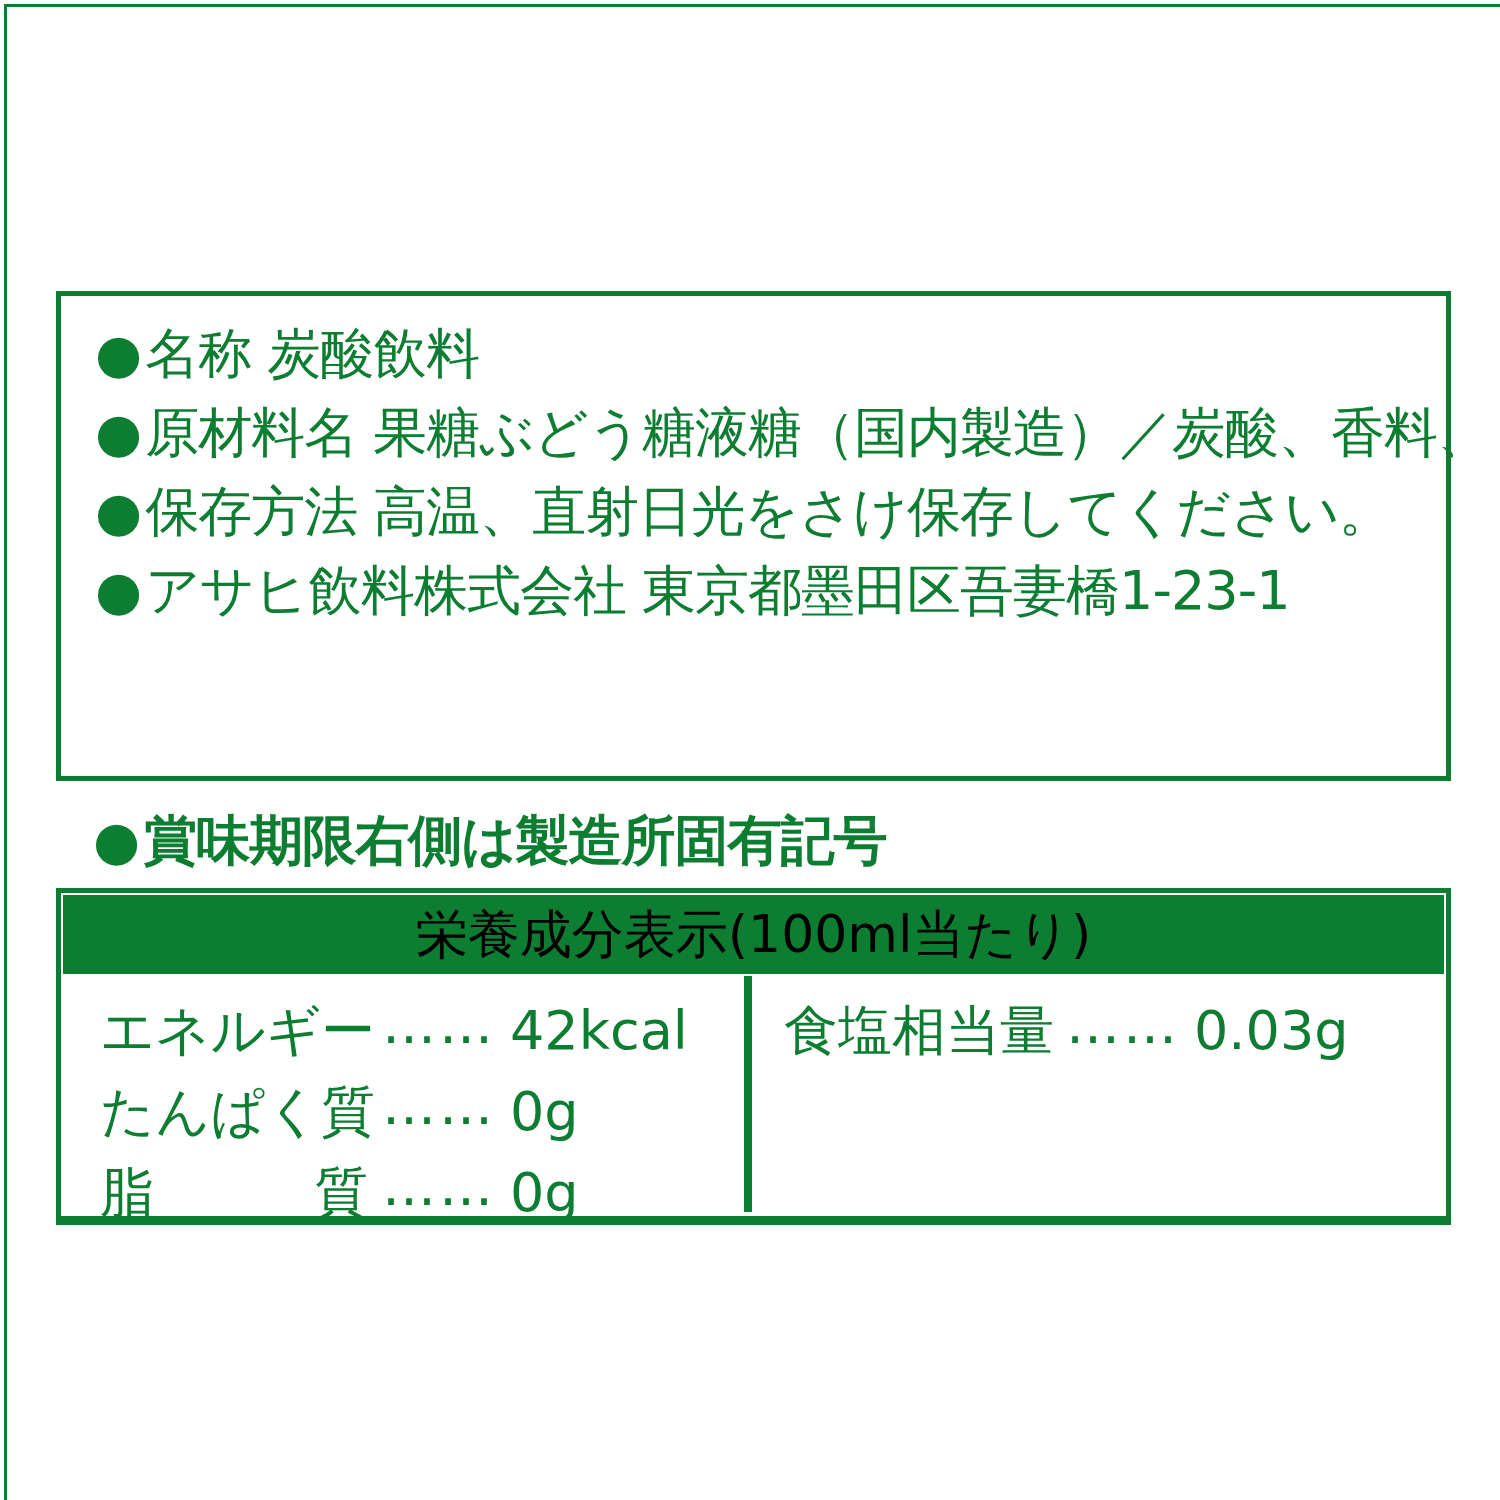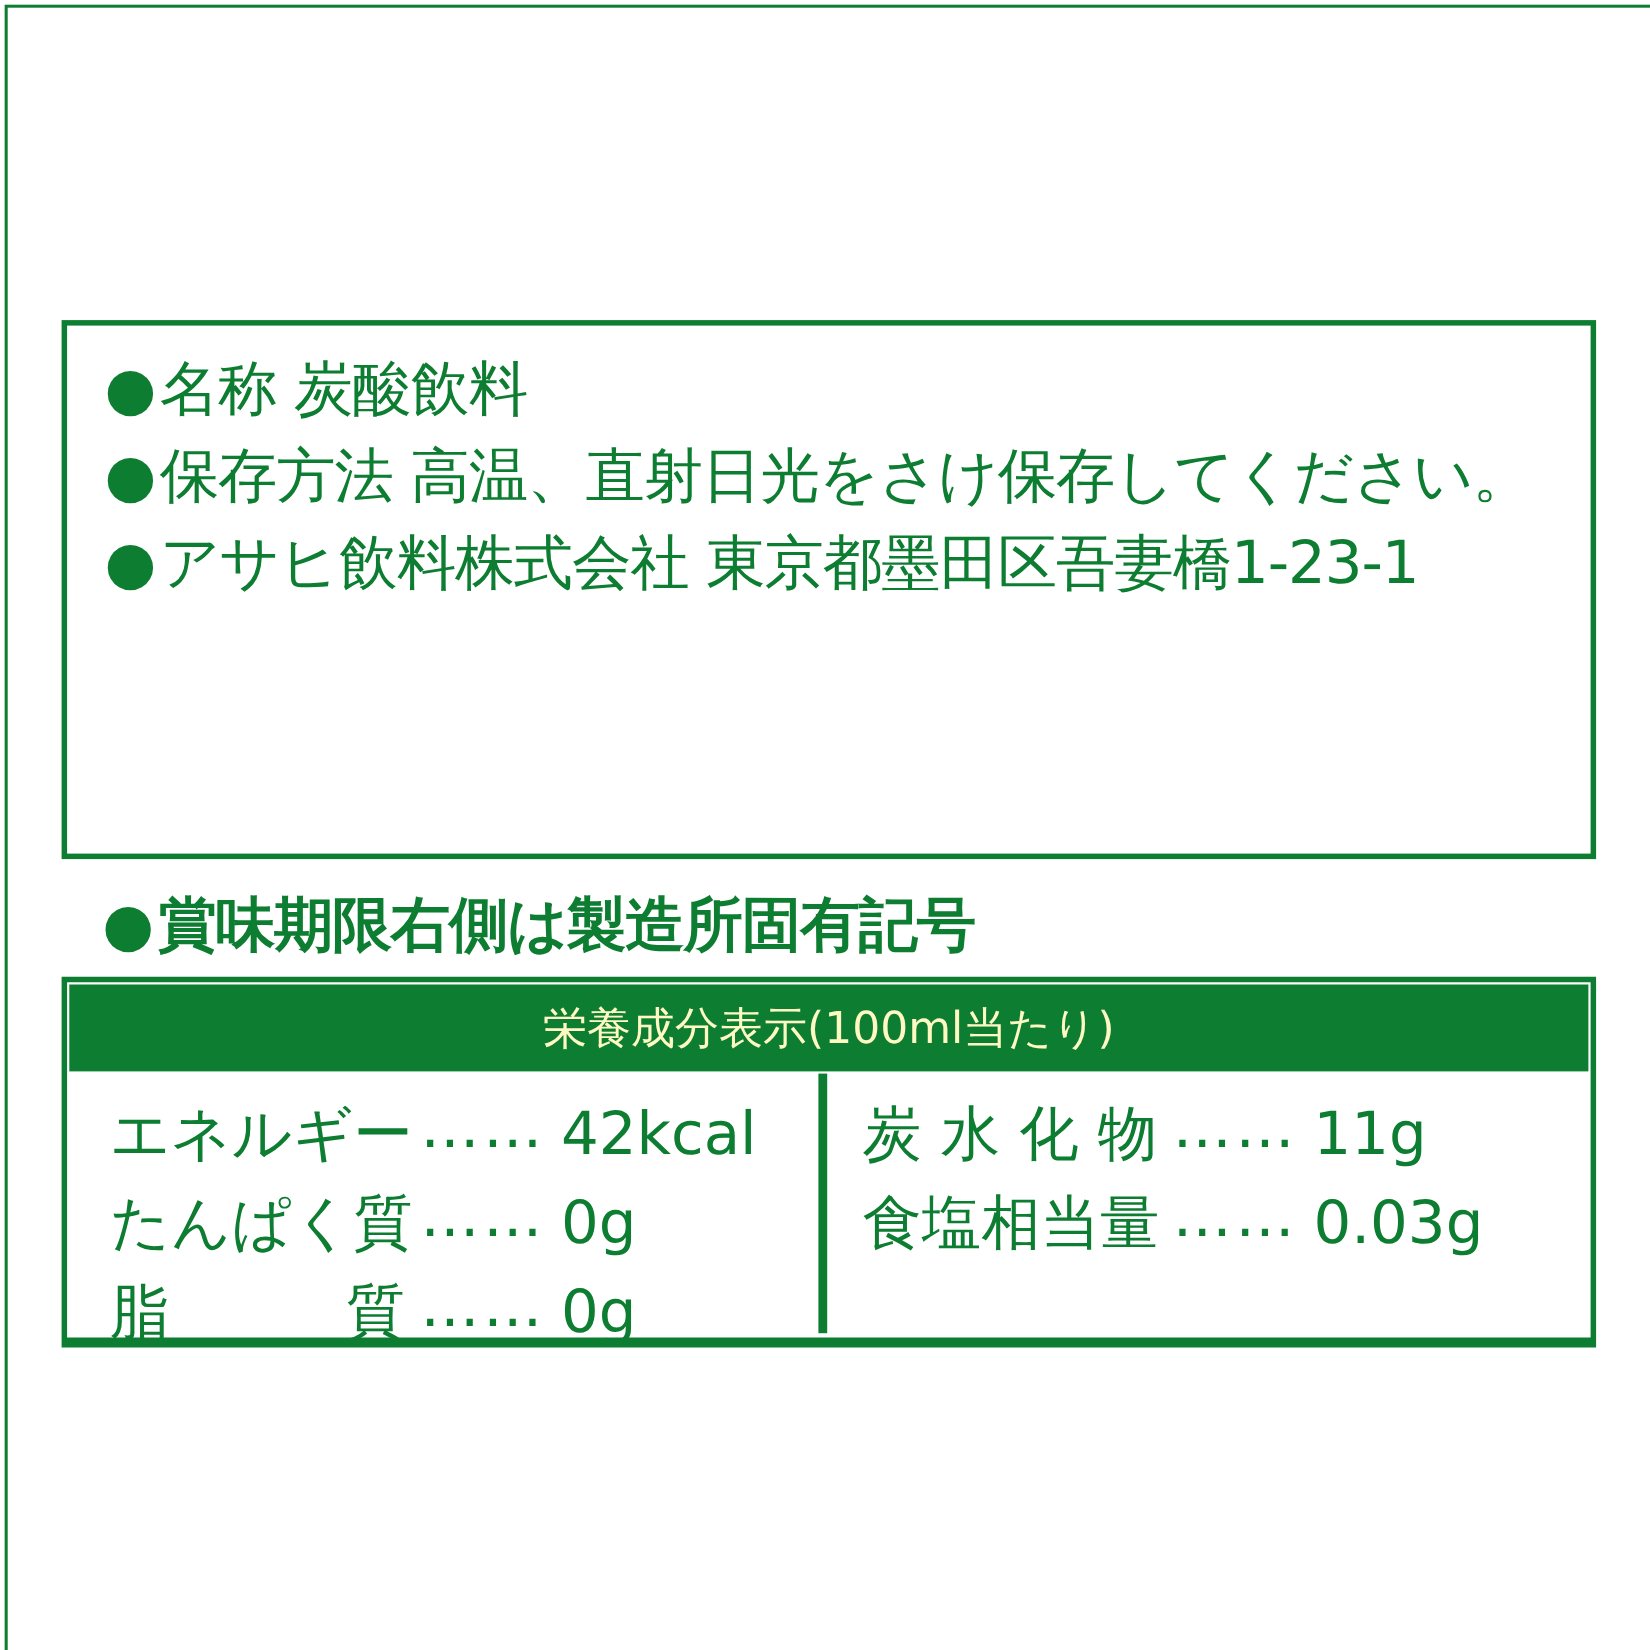--- a/index.html
+++ b/index.html
@@ -58,25 +58,25 @@
     left: 52px;
     top: 884px;
     width: 1395px;
     border: 5px solid var(--green, #0d7d32);
     border-bottom-width: 9px;
     background: #ffffff;
   }
   .nutri-header {
     height: 79px;
     background: var(--green, #0d7d32);
-    color: #fef9c3;
+    color: #000000;
     display: flex;
     align-items: center;
     justify-content: center;
-    font-size: 40px;
+    font-size: 52px;
     font-weight: 500;
     white-space: nowrap;
   }
   .nutri-body {
     display: flex;
     height: 240px;
   }
   .cell { padding-top: 14px; }
   .cell-left {
     width: 687px;
@@ -114,20 +114,23 @@
 <body>
 
 <div class="canvas">
   <div class="page-frame"></div>
 
   <div class="info-box">
     <div class="info-line">
       <span class="bullet">●</span><span>名称 炭酸飲料</span>
     </div>
     <div class="info-line">
+      <span class="bullet">●</span><span>原材料名 果糖ぶどう糖液糖（国内製造）／炭酸、香料、</span>
+    </div>
+    <div class="info-line">
       <span class="bullet">●</span><span>保存方法 高温、直射日光をさけ保存してください。</span>
     </div>
     <div class="info-line">
       <span class="bullet">●</span><span>アサヒ飲料株式会社 東京都墨田区吾妻橋1-23-1</span>
     </div>
   </div>
 
   <div class="note-line">
     <span class="bullet">●</span><span>賞味期限右側は製造所固有記号</span>
   </div>
@@ -143,21 +146,18 @@
         </div>
         <div class="nrow">
           <span class="nlabel">たんぱく質</span><span class="ndots">……</span><span class="nvalue">0g</span>
         </div>
         <div class="nrow">
           <span class="nlabel">脂質</span><span class="ndots">……</span><span class="nvalue">0g</span>
         </div>
       </div>
       <div class="cell cell-right">
         <div class="nrow">
-          <span class="nlabel">炭水化物</span><span class="ndots">……</span><span class="nvalue">11g</span>
-        </div>
-        <div class="nrow">
           <span class="nlabel">食塩相当量</span><span class="ndots">……</span><span class="nvalue">0.03g</span>
         </div>
       </div>
     </div>
   </div>
 </div>
 
 </body></html>

